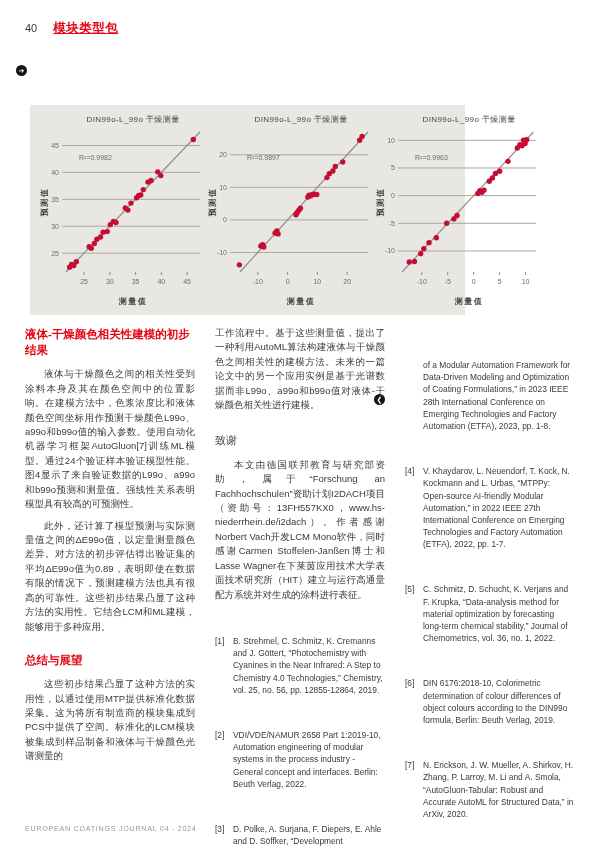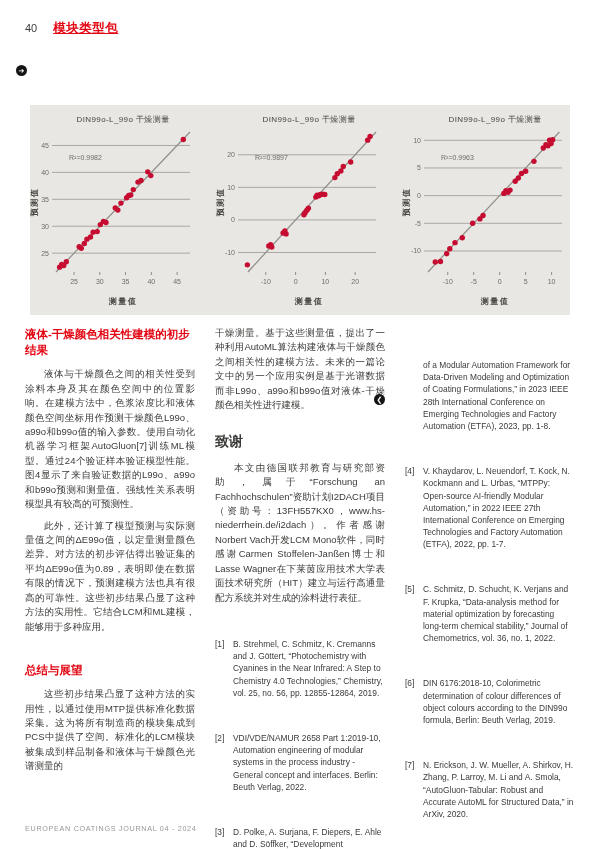--- a/index.html
+++ b/index.html
@@ -8,39 +8,39 @@
   
   .hdr{position:absolute;top:20px;left:25px;display:flex;align-items:baseline;gap:16px;}
   .pno{font-size:11px;color:#3a3a38;}
   .sect{font-size:12.5px;font-weight:bold;color:#e30613;letter-spacing:0.5px;text-decoration:underline;}
   
   .cap-row{position:absolute;top:64px;left:16px;right:25px;display:flex;align-items:flex-start;gap:7px;}
   .cap-icon{flex:0 0 auto;width:11px;height:11px;border-radius:50%;background:#141414;color:#fff;
             display:flex;align-items:center;justify-content:center;font-size:7px;line-height:1;margin-top:1px;}
   .caption{font-size:9px;font-weight:bold;color:#2f2f2d;line-height:1.3;}
   
-  .panel{position:absolute;top:105px;left:30px;width:540px;height:210px;background:#e9e7e3;
-         display:flex;justify-content:space-between;align-items:center;padding:7px 0;box-sizing:border-box;}
+  .panel{position:absolute;top:105px;left:30px;width:435px;height:210px;background:#e9e7e3;
+         display:flex;justify-content:space-between;align-items:center;padding:7px 10px;box-sizing:border-box;}
   .chart{width:168px;height:196px;}
   .grid{stroke:#aba8a3;stroke-width:1;}
   .xtickmark{stroke:#8f8d89;stroke-width:1;}
   .trend{stroke:#8f8d89;stroke-width:1.2;}
   .pt{fill:#c60c30;}
   .tick{font-size:7px;fill:#6e6c68;}
   .ct{font-size:8px;fill:#45443f;letter-spacing:0.4px;}
   .r2{font-size:7px;fill:#6e6c68;}
   .al{font-size:8px;fill:#45443f;font-weight:bold;letter-spacing:1.5px;}
   
   .cols{position:absolute;top:326px;left:25px;right:25px;bottom:34px;display:flex;gap:20px;}
   .col{flex:1 1 0;min-width:0;}
   h2{font-size:11.5px;font-weight:bold;color:#e30613;margin:0 0 9px 0;line-height:1.4;}
-  h3{font-size:14px;font-weight:bold;color:#3a3a38;margin:20px 0 10px 0;}
+  h3{font-size:11px;font-weight:normal;color:#3a3a38;margin:20px 0 10px 0;}
   p{font-size:9.5px;line-height:1.52;margin:0 0 7px 0;text-align:justify;color:#3a3a38;}
   p.indent{text-indent:2em;}
-  h2.second{margin-top:28px;}
+  h2.second{margin-top:18px;}
   .para-wrap{position:relative;}
   .end-icon{position:absolute;right:0;bottom:8px;width:11px;height:11px;border-radius:50%;background:#141414;
             color:#fff;display:flex;align-items:center;justify-content:center;font-size:7px;line-height:1;}
   
   .refs{margin-top:2px;}
   .ref{display:flex;margin-bottom:2px;margin-top:33px;}
   .ref-num{flex:0 0 18px;font-size:8.4px;line-height:1.45;color:#3a3a38;}
   .ref-text{flex:1;font-size:8.4px;line-height:1.45;color:#3a3a38;text-align:left;}
   
   .author-card{margin-top:58px;display:flex;gap:10px;align-items:flex-start;}
@@ -225,21 +225,21 @@
     <div class="col">
       <h2>液体-干燥颜色相关性建模的初步结果</h2>
       <p class="indent">液体与干燥颜色之间的相关性受到涂料本身及其在颜色空间中的位置影响。在建模方法中，色浆浓度比和液体颜色空间坐标用作预测干燥颜色L99o、a99o和b99o值的输入参数。使用自动化机器学习框架AutoGluon[7]训练ML模型。通过24个验证样本验证模型性能。图4显示了来自验证数据的L99o、a99o和b99o预测和测量值。强线性关系表明模型具有较高的可预测性。</p>
       <p class="indent">此外，还计算了模型预测与实际测量值之间的ΔE99o值，以定量测量颜色差异。对方法的初步评估得出验证集的平均ΔE99o值为0.89，表明即使在数据有限的情况下，预测建模方法也具有很高的可靠性。这些初步结果凸显了这种方法的实用性。它结合LCM和ML建模，能够用于多种应用。</p>
       <h2 class="second">总结与展望</h2>
       <p class="indent">这些初步结果凸显了这种方法的实用性，以通过使用MTP提供标准化数据采集。这为将所有制造商的模块集成到PCS中提供了空间。标准化的LCM模块被集成到样品制备和液体与干燥颜色光谱测量的</p>
     </div>
 
     <div class="col">
       <div class="para-wrap">
-        <p>干燥测量。基于这些测量值，提出了一种利用AutoML算法构建液体与干燥颜色之间相关性的建模方法。未来的一篇论文中的另一个应用实例是基于光谱数据而非L99o、a99o和b99o值对液体-干燥颜色相关性进行建模。</p>
+        <p>工作流程中。基于这些测量值，提出了一种利用AutoML算法构建液体与干燥颜色之间相关性的建模方法。未来的一篇论文中的另一个应用实例是基于光谱数据而非L99o、a99o和b99o值对液体-干燥颜色相关性进行建模。</p>
         <span class="end-icon">❮</span>
       </div>
       <h3>致谢</h3>
       <p class="indent">本文由德国联邦教育与研究部资助，属于“Forschung an Fachhochschulen”资助计划I2DACH项目（资助号：13FH557KX0，www.hs-niederrhein.de/i2dach）。作者感谢Norbert Vach开发LCM Mono软件，同时感谢Carmen Stoffelen-Janßen博士和Lasse Wagner在下莱茵应用技术大学表面技术研究所（HIT）建立与运行高通量配方系统并对生成的涂料进行表征。</p>
       <div class="refs">
           <div class="ref">
             <span class="ref-num">[1]</span>
             <span class="ref-text">B. Strehmel, C. Schmitz, K. Cremanns and J. Göttert, “Photochemistry with Cyanines in the Near Infrared: A Step to Chemistry 4.0 Technologies,” Chemistry, vol. 25, no. 56, pp. 12855-12864, 2019.</span>
           </div>
           <div class="ref">

